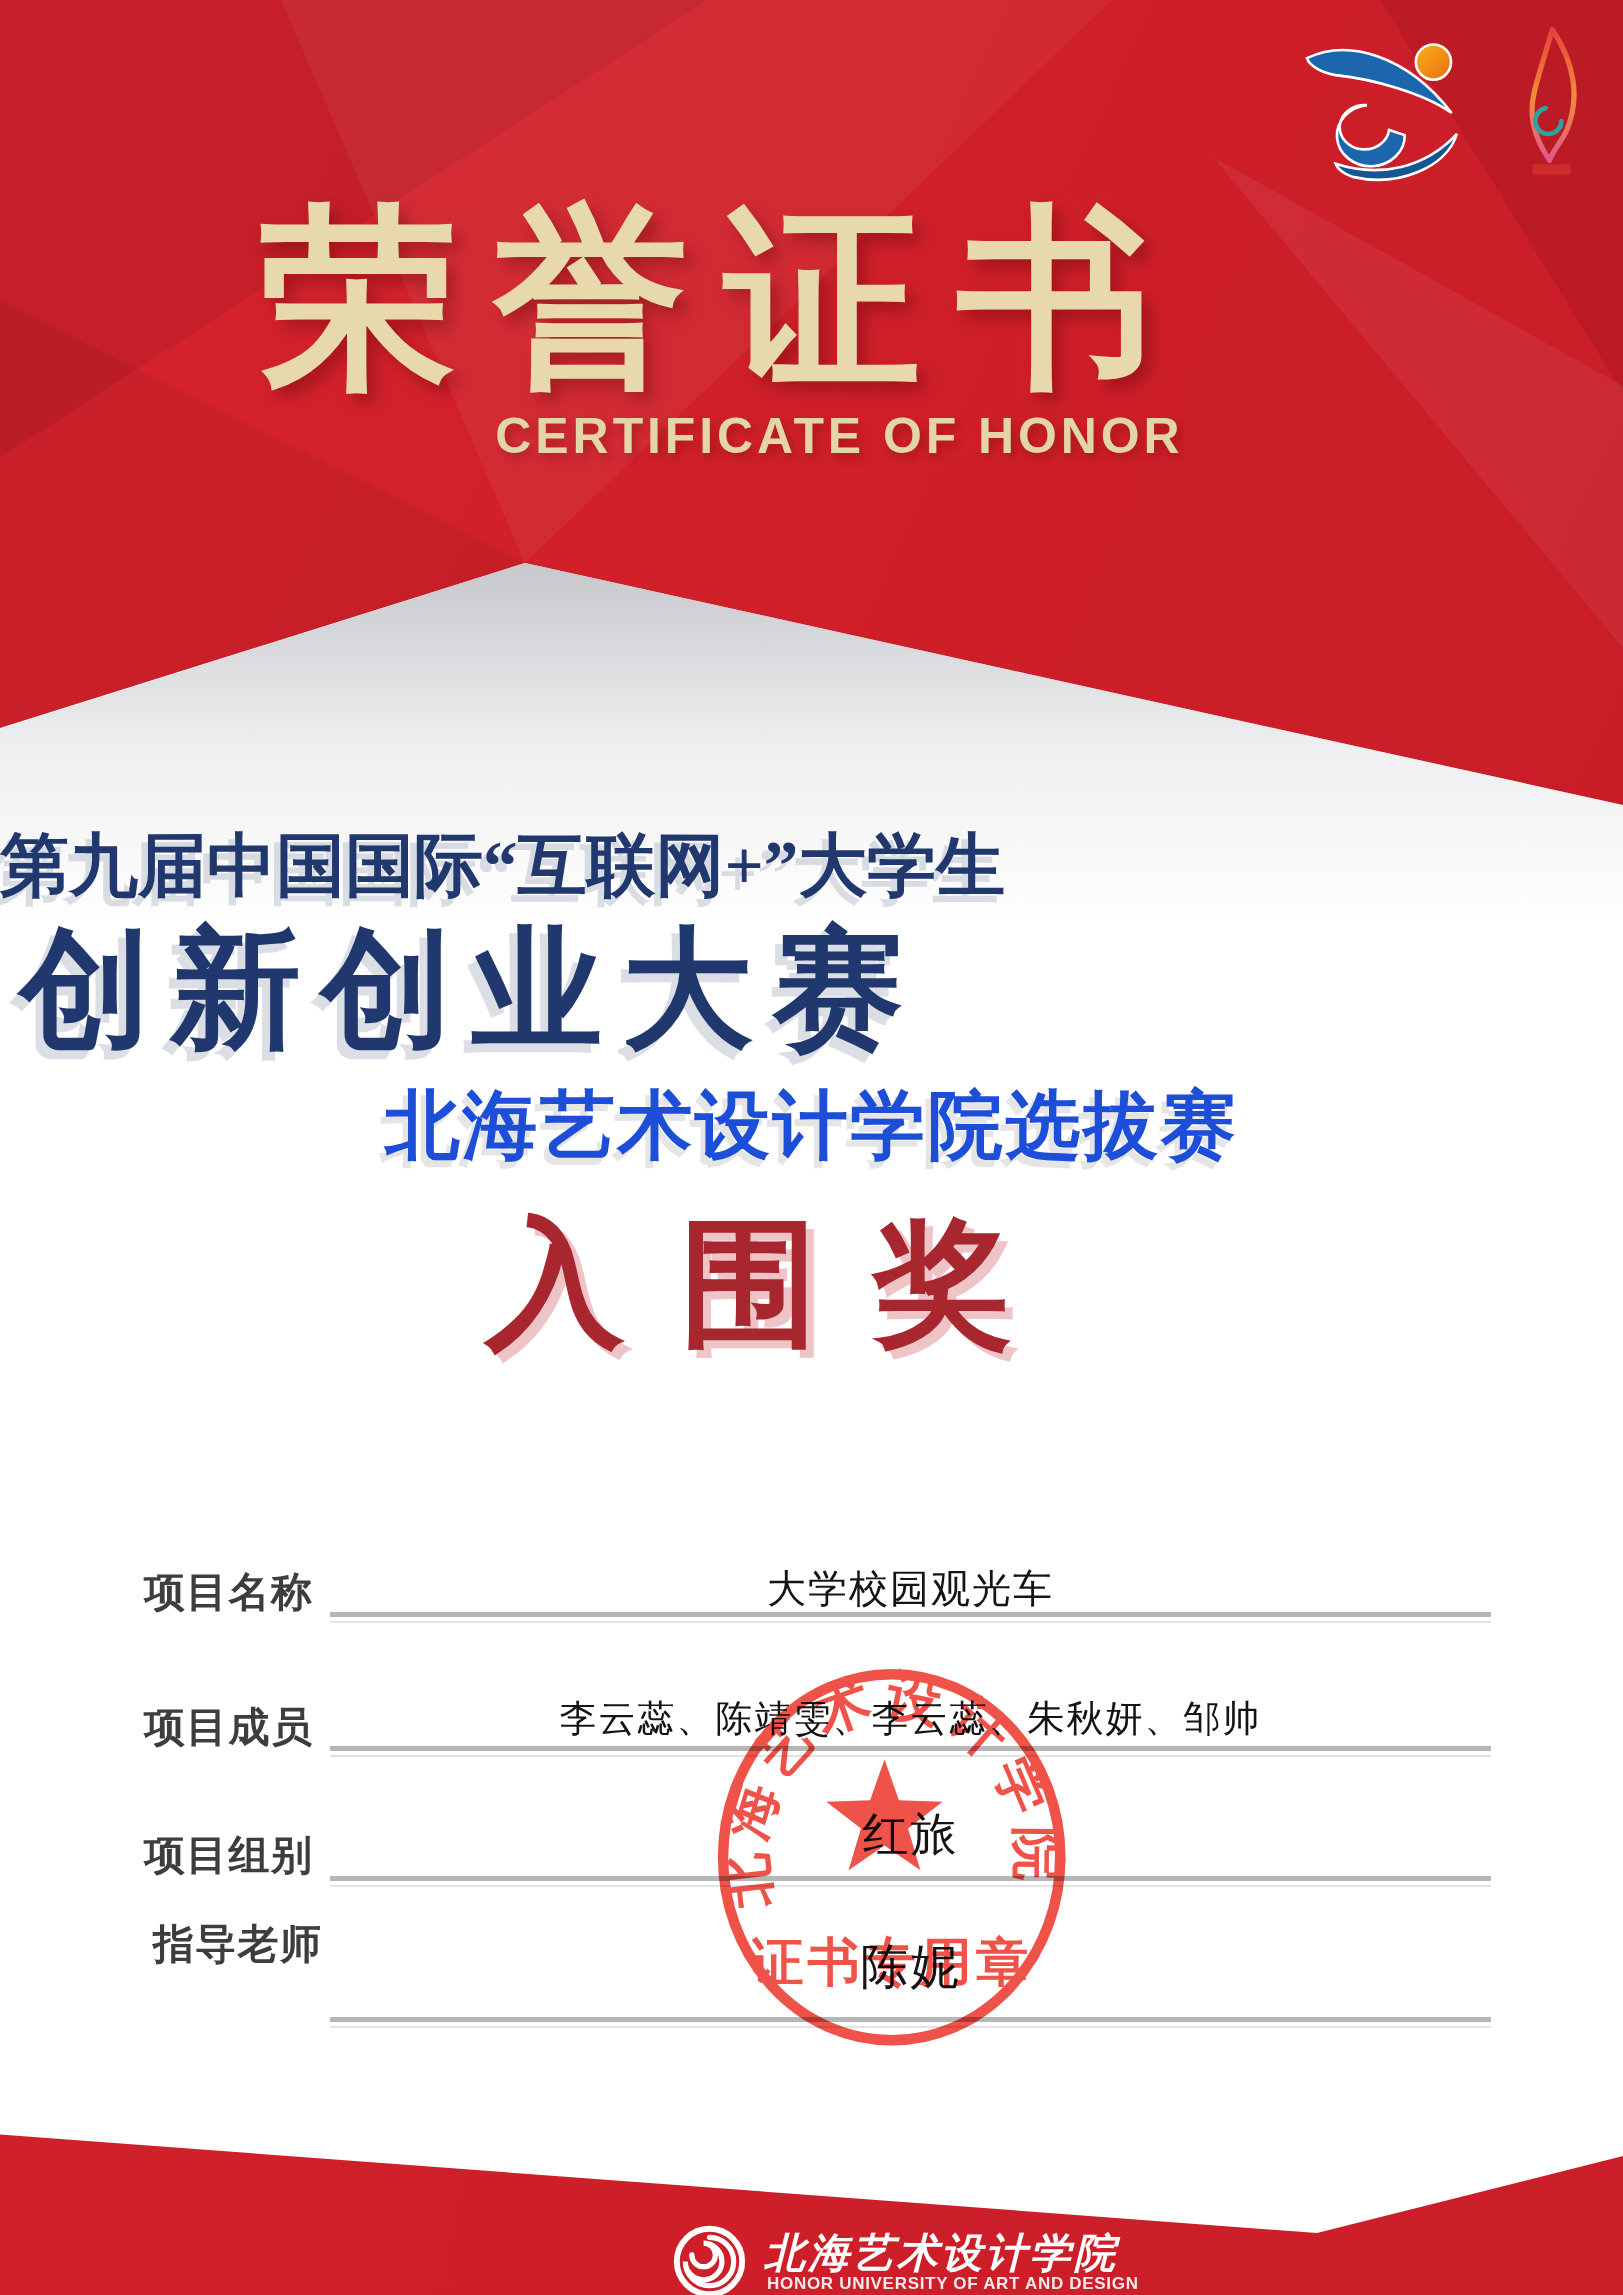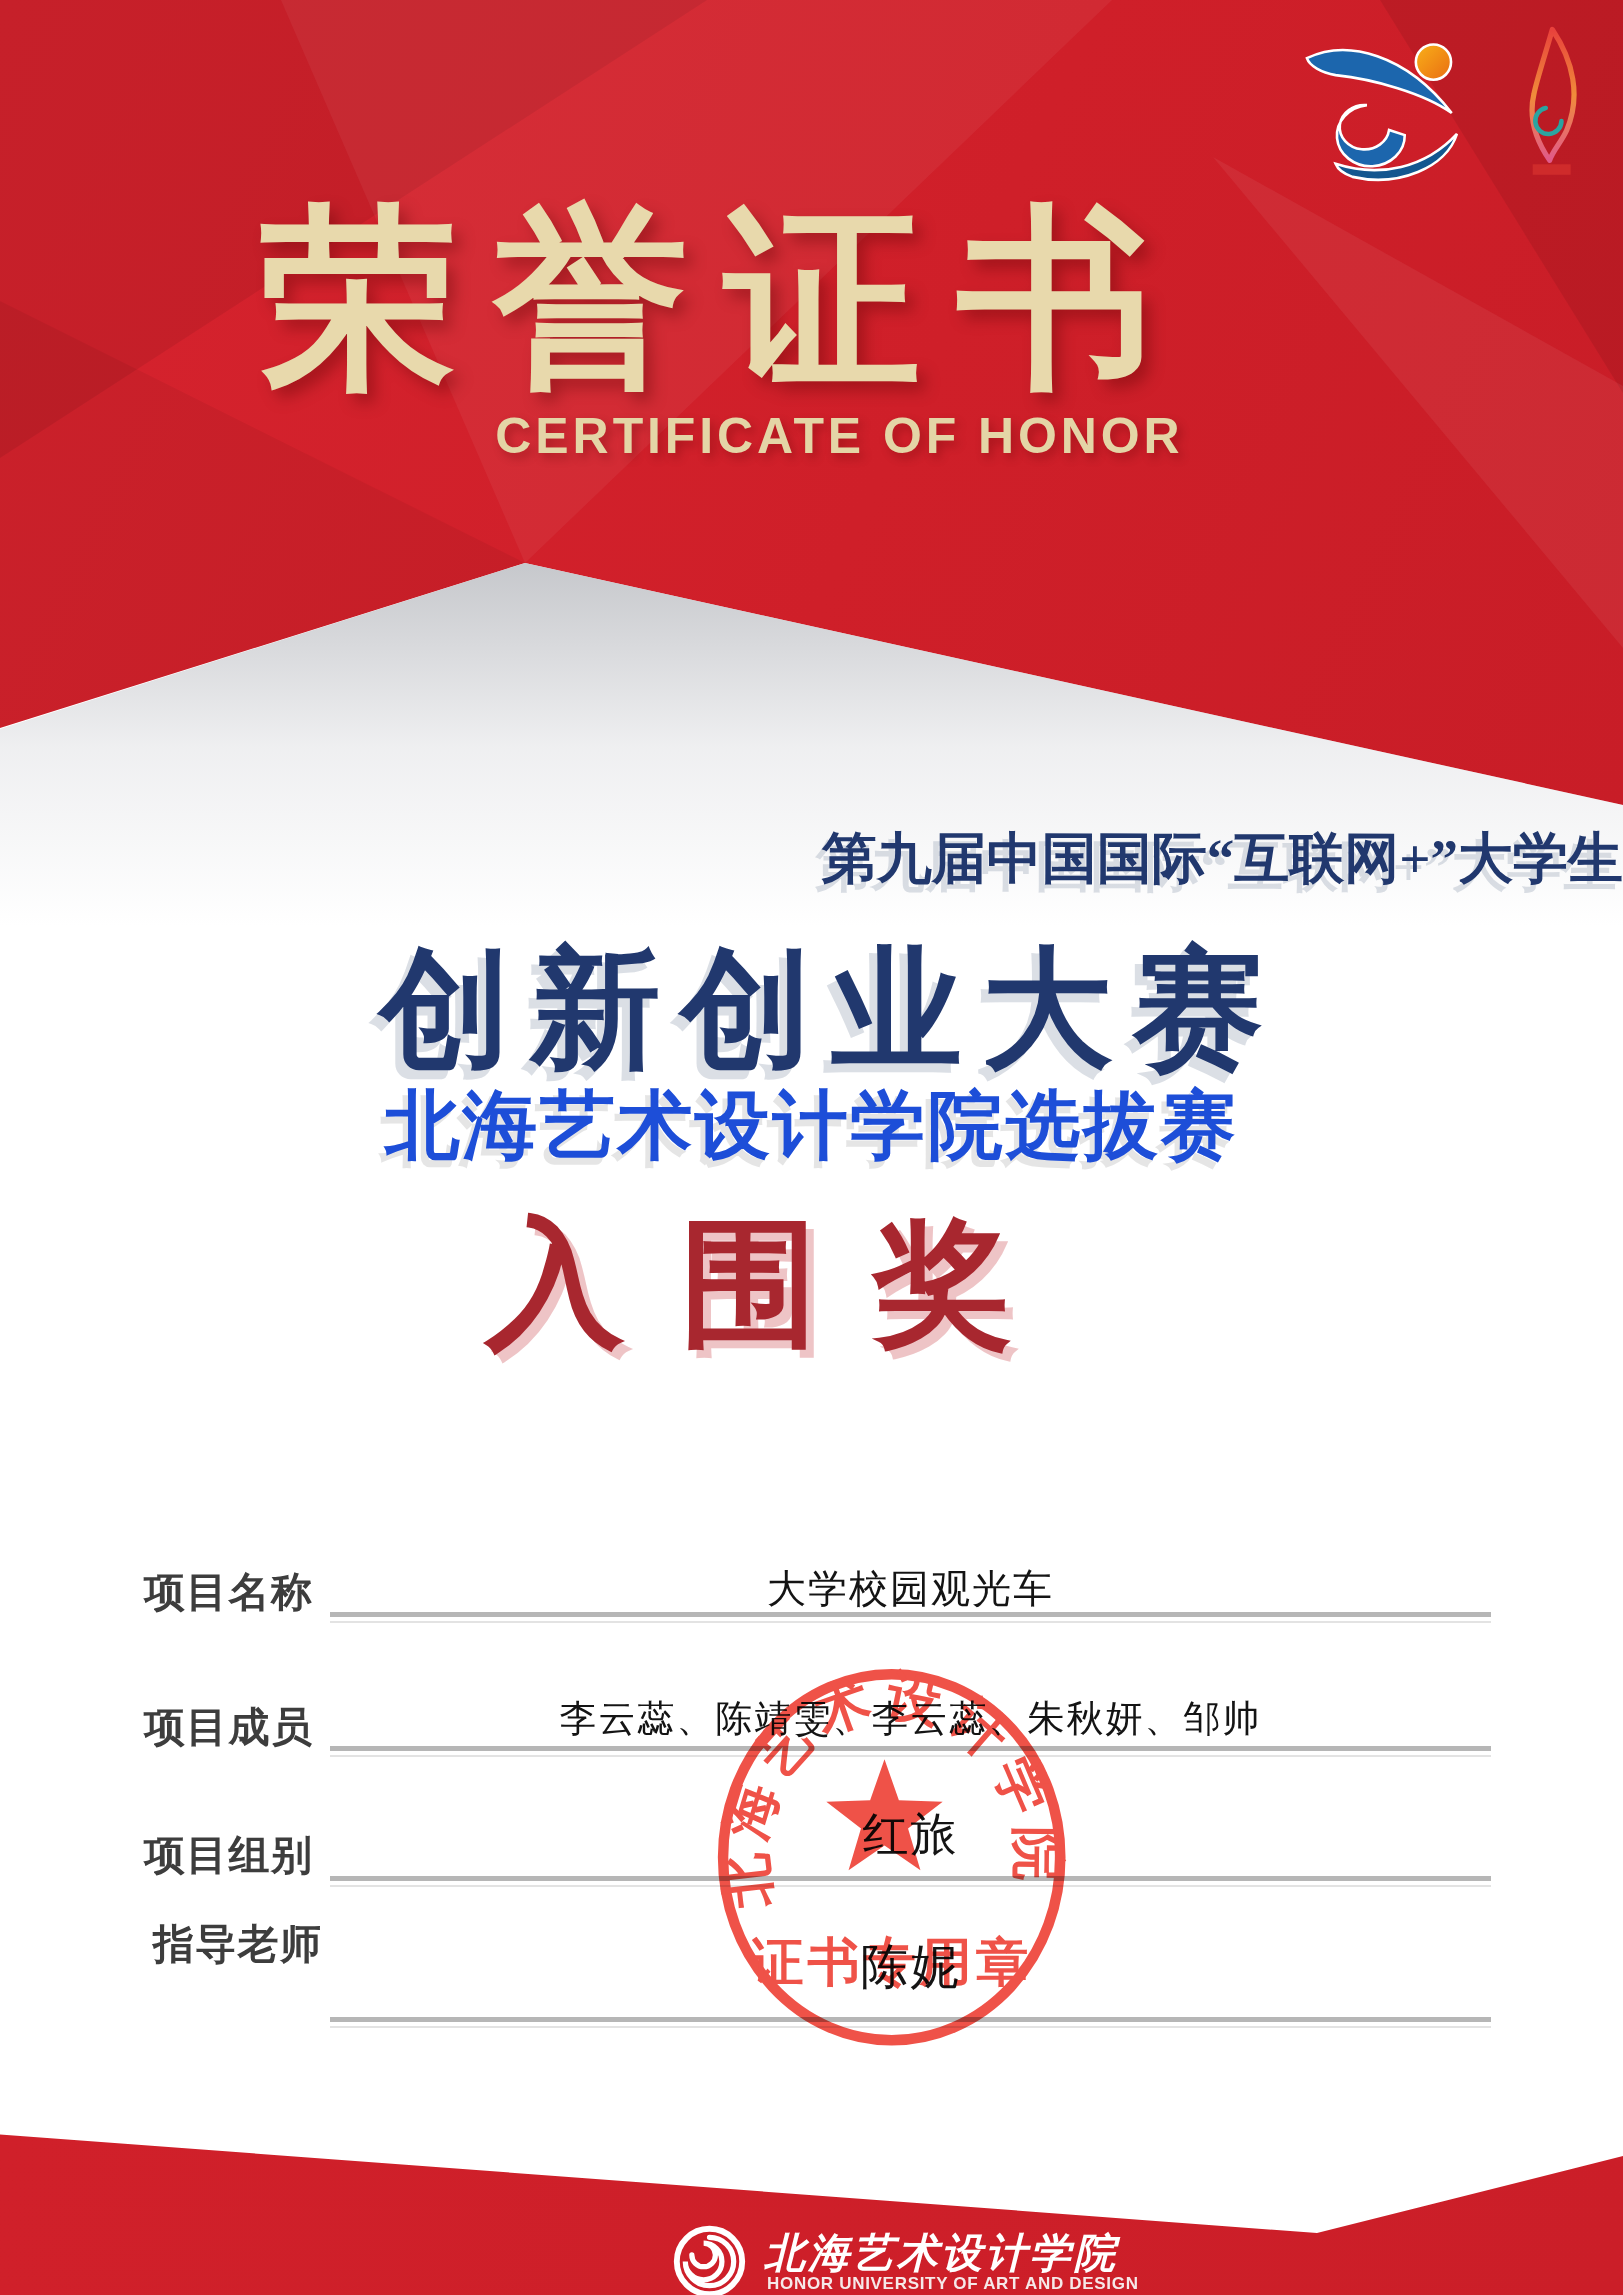--- a/index.html
+++ b/index.html
@@ -39,27 +39,27 @@
   .logo1{position:absolute;left:1295px;top:36px;width:196px;height:150px;}
   .logo2{position:absolute;left:1505px;top:23px;width:92px;height:157px;}
 
   
   .mountain{
     position:absolute;left:0;top:563px;width:1623px;height:484px;
     clip-path:polygon(525px 0,1623px 242px,1623px 484px,0 484px,0 166px);
     background:linear-gradient(180deg,rgba(184,186,191,0.8) 0%,rgba(214,215,219,0.4) 38%,rgba(255,255,255,0) 75%);
   }
   .t-line1{
-    position:absolute;left:0;top:829px;width:1623px;text-align:right;
-    font-family:"Liberation Serif", serif;font-weight:bold;
-    font-size:55px;line-height:1.1;color:#21386e;
+    position:absolute;left:0;top:829px;width:1623px;text-align:left;
+    font-family:"Liberation Serif", serif;font-weight:bold;
+    font-size:69px;line-height:1.1;color:#21386e;
     text-shadow:-6.5px 7.9px 0 rgba(165,174,190,0.4);
   }
   .t-line2{
-    position:absolute;left:0;top:941px;width:1283px;text-align:right;
+    position:absolute;left:0;top:921px;width:1283px;text-align:left;
     font-family:"Liberation Serif", serif;font-weight:bold;
     font-size:131px;line-height:1.05;letter-spacing:19.6px;text-indent:19.6px;color:#21386e;
     text-shadow:-7.9px 9.2px 0 rgba(165,174,190,0.4);
   }
   .t-line3{
     position:absolute;left:0;top:1085px;width:1623px;text-align:center;
     font-family:"Liberation Serif", serif;font-weight:bold;
     font-size:75px;line-height:1.1;letter-spacing:2.6px;color:#1d4ed8;
     text-shadow:-5.2px 6.5px 0 rgba(190,190,190,0.4);
   }

